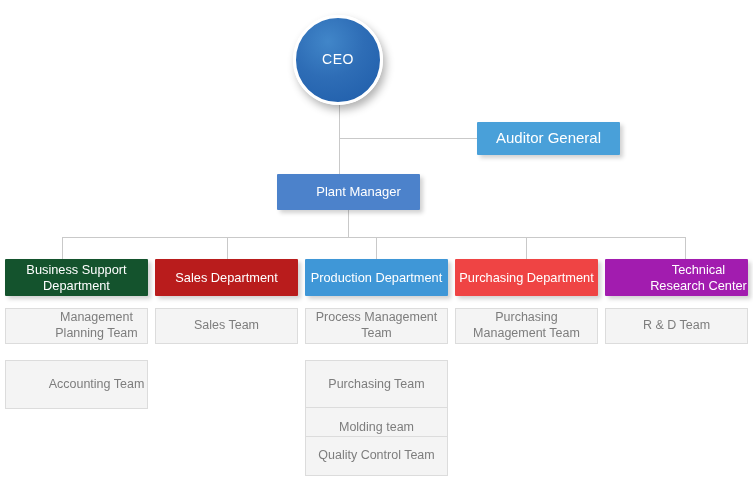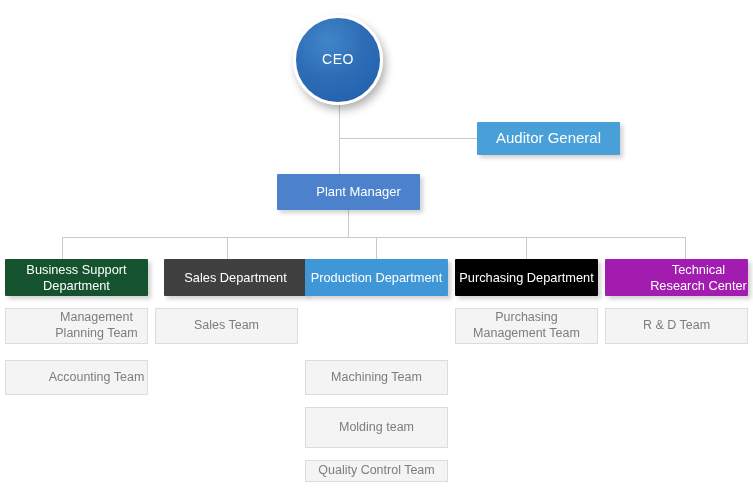--- a/index.html
+++ b/index.html
@@ -19,33 +19,33 @@
   .ceo {
     left:293px; top:15px; width:90px; height:90px; border-radius:50%;
     background:radial-gradient(circle at 38% 28%, #4186c9 0%, #2e6db6 45%, #1e5ca9 100%);
     border:3px solid #ffffff; color:#ffffff; font-size:14px; letter-spacing:0.5px;
     box-shadow:3px 5px 8px rgba(0,0,0,0.30);
   }
   .auditor { left:477px; top:122px; width:143px; height:33px; background:#49a0d9; font-size:15px; }
   .pm      { left:277px; top:174px; width:143px; height:36px; background:#4c82cb; font-size:13px;padding-left:20px; }
   .dept    { top:259px; width:143px; height:37px; }
   .d0 { left:5px;   background:#14532d; }
-  .d1 { left:164px; background:#404040; }
+  .d1 { left:155px; background:#b91c1c; }
   .d2 { left:305px; background:#3f97d7; }
-  .d3 { left:455px; background:#000000; }
+  .d3 { left:455px; background:#ef4444; }
   .d4 { left:605px; background:#a21caf;padding-left:44px; }
   .team {
     width:143px; background:#f4f4f4; border:1px solid #dcdcdc;
     color:#7d7d7d; font-size:12.5px;
   }
   .c0 { left:5px;padding-left:40px; } .c1 { left:155px; } .c2 { left:305px; } .c3 { left:455px; } .c4 { left:605px; }
   .r1 { top:308px; height:36px; }
-  .r2 { top:360px; height:35px; }
+  .r2 { top:360px; height:49px; }
   .r3 { top:407px; height:41px; }
-  .r4 { top:460px; height:22px; }
+  .r4 { top:436px; height:40px; }
 </style>
 </head>
 <body>
 
 <div class="stage">
 
   <svg class="connectors" viewBox="0 0 753 491" xmlns="http://www.w3.org/2000/svg">
     <g stroke="#c9c9c9" stroke-width="1" fill="none" shape-rendering="crispEdges">
       <line x1="339" y1="105" x2="339" y2="174"></line>
       <line x1="339" y1="138" x2="477" y2="138"></line>
@@ -72,21 +72,23 @@
   <div class="node blue dept d3">Purchasing Department</div>
   <div class="node blue dept d4">Technical
 Research Center</div>
 
   <div class="node team c0 r1">Management
 Planning Team</div>
   <div class="node team c0 r2">Accounting Team</div>
 
   <div class="node team c1 r1">Sales Team</div>
 
-  <div class="node team c2 r2">Machining Team</div>
+  <div class="node team c2 r1">Process Management
+Team</div>
+  <div class="node team c2 r2">Purchasing Team</div>
   <div class="node team c2 r3">Molding team</div>
   <div class="node team c2 r4">Quality Control Team</div>
 
   <div class="node team c3 r1">Purchasing
 Management Team</div>
 
   <div class="node team c4 r1">R &amp; D Team</div>
 
 </div>
 

